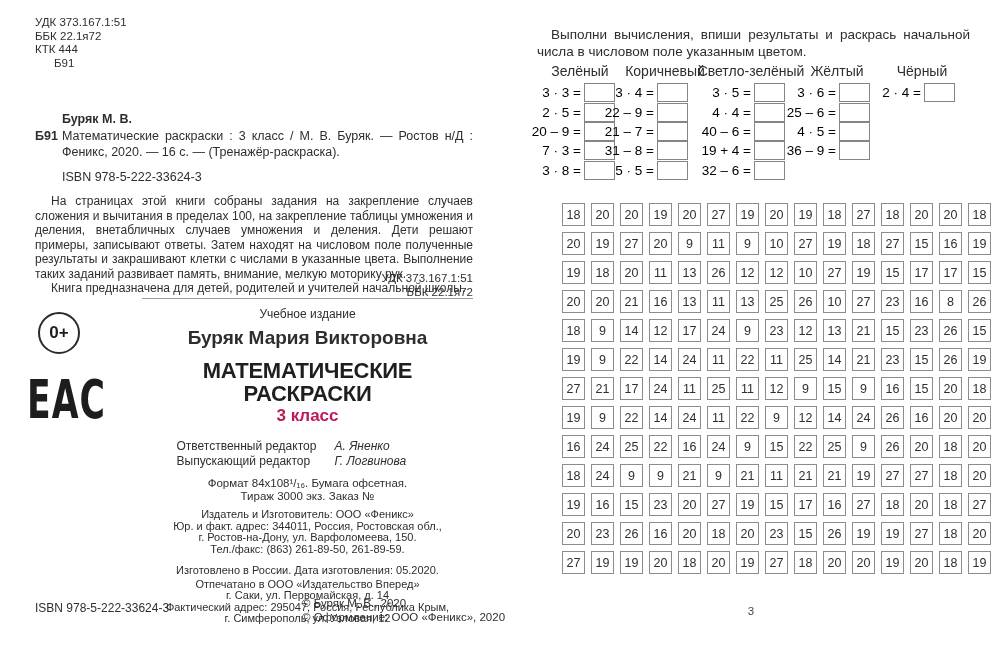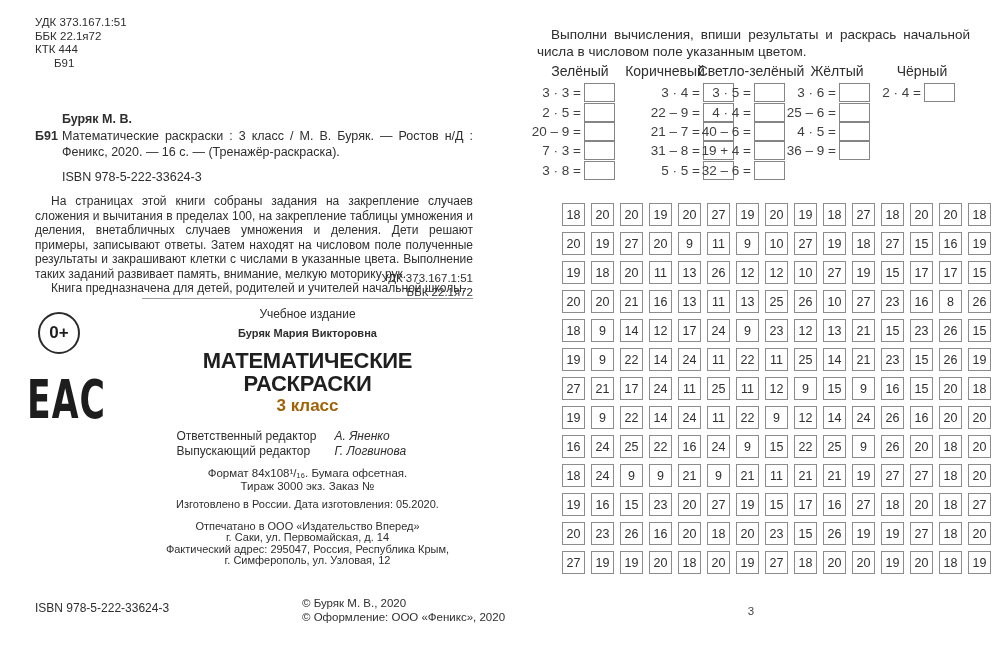--- a/index.html
+++ b/index.html
@@ -25,41 +25,41 @@
     position:absolute;left:38px;top:312px;width:38px;height:38px;border:2px solid #2b2b2b;border-radius:50%;
     display:flex;align-items:center;justify-content:center;font-weight:bold;font-size:17px;color:#1d1d1d;
   }
   .eac-logo{
     position:absolute;left:27px;top:368px;font-weight:bold;font-size:34px;color:#1d1d1d;
     transform:scale(1.02,1.55);transform-origin:left top;letter-spacing:1px;
     font-family:"DejaVu Sans",sans-serif;
   }
   .center-col{position:absolute;left:142px;top:304px;width:331px;text-align:center;}
   .edition-type{font-size:12px;margin-top:3px;}
-  .author-full{font-weight:bold;font-size:11px;margin-top:6px;}
+  .author-full{font-weight:bold;font-size:19px;margin-top:6px;}
   .book-title{font-weight:bold;font-size:22px;letter-spacing:-0.3px;line-height:23px;margin-top:10px;color:#1f1f1f;}
-  .book-subtitle{font-weight:bold;font-size:17px;margin-top:1px;color:#a16207;}
+  .book-subtitle{font-weight:bold;font-size:17px;margin-top:1px;color:#be185d;}
   .editors{margin:13px auto 0;width:262px;font-size:12px;line-height:15px;}
   .editor-row{display:flex;text-align:left;}
   .editor-role{flex:0 0 158px;}
   .editor-name{flex:1;font-style:italic;}
   .imprint{margin-top:4px;font-size:11px;line-height:11.5px;}
   .imprint-group{margin-top:7px;}
   .imprint-group:nth-child(1){margin-top:8px;font-size:11.5px;line-height:12.5px;}
   .imprint-group:nth-child(3){margin-top:10px;}
   .imprint-group:nth-child(4){margin-top:2px;}
   .bottom-isbn{position:absolute;left:35px;top:601px;font-size:12px;}
   .copyright{position:absolute;left:302px;top:597px;font-size:11.5px;line-height:13.5px;}
   
   .instruction{position:absolute;left:537px;top:26px;width:433px;font-size:13.5px;line-height:17px;text-align:justify;text-indent:14px;margin:0;}
   .exercise-area{position:absolute;left:537px;top:63px;width:460px;height:132px;}
   .ex-header{position:absolute;top:0;height:18px;font-size:14px;text-align:center;white-space:nowrap;}
   .ex-col{position:absolute;top:20px;}
   .ex-row{display:flex;align-items:center;justify-content:flex-end;height:19.4px;}
-  .ex-eq{font-size:13.5px;white-space:nowrap;margin-right:3px;color:#404040;}
+  .ex-eq{font-size:13.5px;white-space:nowrap;margin-right:3px;color:#000000;}
   .answer-box{width:29px;height:17px;border:1px solid #858585;background:#fff;flex:0 0 auto;}
   .num-grid{
     position:absolute;left:562px;top:203px;
     display:grid;grid-template-columns:repeat(15,23px);grid-auto-rows:23px;gap:6px;border-radius:9px;
   }
   .num-cell{
     border:1px solid #8c8c8c;background:#fff;
     display:flex;align-items:center;justify-content:center;
     font-size:12.5px;color:#2f2f2f;
   }
@@ -113,20 +113,26 @@
       <span class="editor-role">Выпускающий редактор</span>
       <span class="editor-name">Г. Логвинова</span>
     </div>
   </div>
   <div class="imprint">
       <div class="imprint-group">
         <div class="imprint-line">Формат 84х108¹/₁₆. Бумага офсетная.</div>
         <div class="imprint-line">Тираж 3000 экз. Заказ №</div>
       </div>
       <div class="imprint-group">
+        <div class="imprint-line">Издатель и Изготовитель: ООО «Феникс»</div>
+        <div class="imprint-line">Юр. и факт. адрес: 344011, Россия, Ростовская обл.,</div>
+        <div class="imprint-line">г. Ростов-на-Дону, ул. Варфоломеева, 150.</div>
+        <div class="imprint-line">Тел./факс: (863) 261-89-50, 261-89-59.</div>
+      </div>
+      <div class="imprint-group">
         <div class="imprint-line">Изготовлено в России. Дата изготовления: 05.2020.</div>
       </div>
       <div class="imprint-group">
         <div class="imprint-line">Отпечатано в ООО «Издательство Вперед»</div>
         <div class="imprint-line">г. Саки, ул. Первомайская, д. 14</div>
         <div class="imprint-line">Фактический адрес: 295047, Россия, Республика Крым,</div>
         <div class="imprint-line">г. Симферополь, ул. Узловая, 12</div>
       </div>
     </div>
 </div>
@@ -157,21 +163,21 @@
       <div class="ex-row">
         <span class="ex-eq">7 · 3 =</span>
         <div class="answer-box"></div>
       </div>
       <div class="ex-row">
         <span class="ex-eq">3 · 8 =</span>
         <div class="answer-box"></div>
       </div>
     </div>
     <div class="ex-header" style="left: 68px; width: 120px;">Коричневый</div>
-    <div class="ex-col" style="left: 47px; width: 104px; padding-left: 46px;">
+    <div class="ex-col" style="left: 47px; width: 104px;">
       <div class="ex-row">
         <span class="ex-eq">3 · 4 =</span>
         <div class="answer-box"></div>
       </div>
       <div class="ex-row">
         <span class="ex-eq">22 – 9 =</span>
         <div class="answer-box"></div>
       </div>
       <div class="ex-row">
         <span class="ex-eq">21 – 7 =</span>

